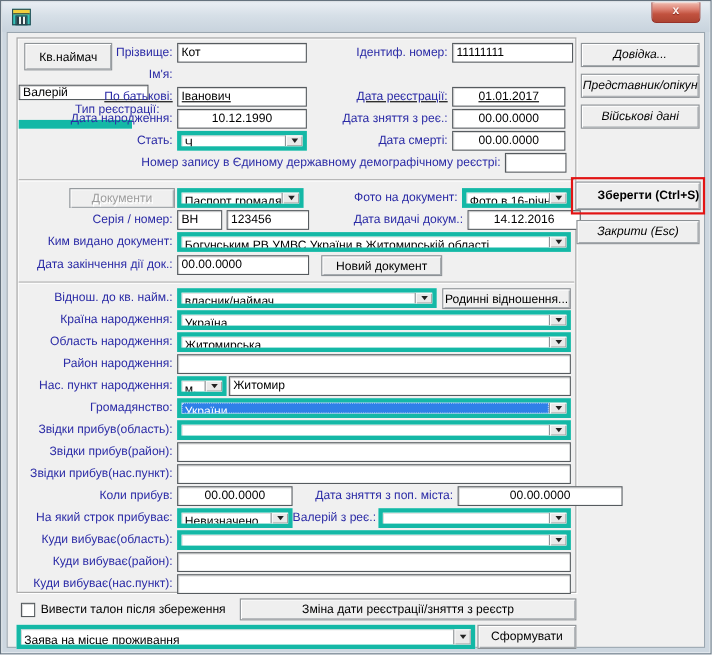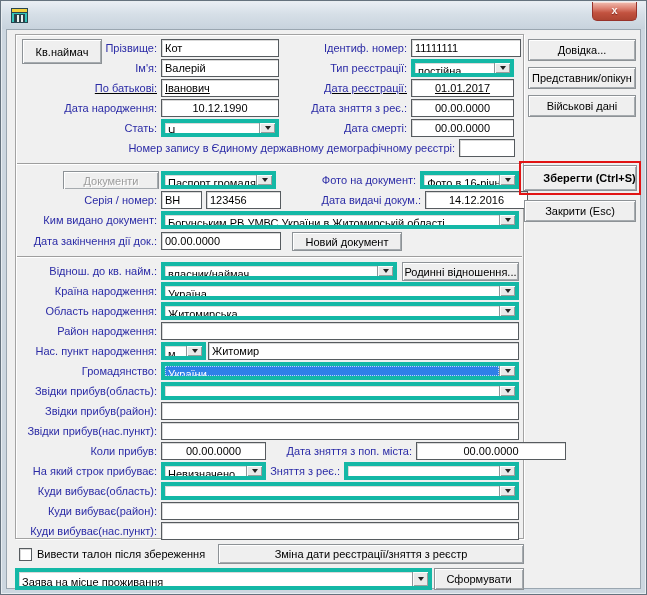--- a/index.html
+++ b/index.html
@@ -60,21 +60,21 @@
          border-top:4px solid #222; }
   .combo.selected .txt { background:#2f80e8; color:#fff; outline:1px dotted #bcd6fb; outline-offset:-1px; }
   
   .btn { background:#efefef; border:1px solid #8d9296; color:#000;
          box-shadow: inset 1px 1px 0 #ffffff, inset -1px -1px 0 #a6abaf;
          display:flex; align-items:center; justify-content:center;
          font-family:"Liberation Sans",sans-serif; font-size:11px;
          white-space:nowrap; cursor:pointer; }
   .btn.disabled { color:#9d9d9d; text-shadow:1px 1px 0 #ffffff; cursor:default; }
   
-  .side-btn { position:absolute; left:521px; width:108px; height:22px; }
+  .side-btn { position:absolute; left:521px; width:108px; height:22px;font-style:italic; }
   .save-wrap { position:absolute; left:512px; top:131px; width:122px; height:34px;
                border:2px solid #e21414; padding:2px; }
   .save-wrap .btn { width:100%; height:100%; font-weight:bold;padding-left:19px; }
   
   .chkrow { position:absolute; left:12px; top:516px; height:16px; display:flex; align-items:center; }
   .checkbox { width:13px; height:13px; background:#fff; border:1px solid #565b5f;
               box-shadow: inset 1px 1px 0 rgba(0,0,0,.15); margin-right:5px; cursor:pointer; }
   .chk-label { color:#000; }
 </style>
 </head>
@@ -92,21 +92,21 @@
 
       <div class="btn" style="position:absolute;left:6px;top:4px;width:80px;height:25px;">Кв.наймач</div>
 
       <div class="row" style="top:4px;">
         <span class="lbl lbl-main">Прізвище:</span>
         <input class="fld" style="width: 118px;" readonly="" value="Кот">
         <span class="lbl lbl-mid">Ідентиф. номер:</span>
         <input class="fld" style="width: 110px;" readonly="" value="11111111">
       </div>
 
-      <div class="row" style="top:24px;">
+      <div class="row" style="top:24px;flex-direction:column;">
         <span class="lbl lbl-main">Ім'я:</span>
         <input class="fld" style="width: 118px;" readonly="" value="Валерій">
         <span class="lbl lbl-mid">Тип реєстрації:</span>
         <div class="combo" style="width:103px;">
           <span class="txt">постійна</span>
           <span class="arrow">
               <span class="tri"></span>
             </span>
         </div>
       </div>
@@ -274,21 +274,21 @@
       </div>
 
       <div class="row" style="top:427px;">
         <span class="lbl lbl-main">На який строк прибуває:</span>
         <div class="combo" style="width:105px;">
           <span class="txt">Невизначено</span>
           <span class="arrow">
               <span class="tri"></span>
             </span>
         </div>
-        <span class="lbl" style="width:78px;">Зняття з реє.:</span>
+        <span class="lbl" style="width:78px;">Валерій з реє.:</span>
         <div class="combo grow">
           <span class="txt"></span>
           <span class="arrow">
               <span class="tri"></span>
             </span>
         </div>
       </div>
 
       <div class="row" style="top:447px;">
         <span class="lbl lbl-main">Куди вибуває(область):</span>

